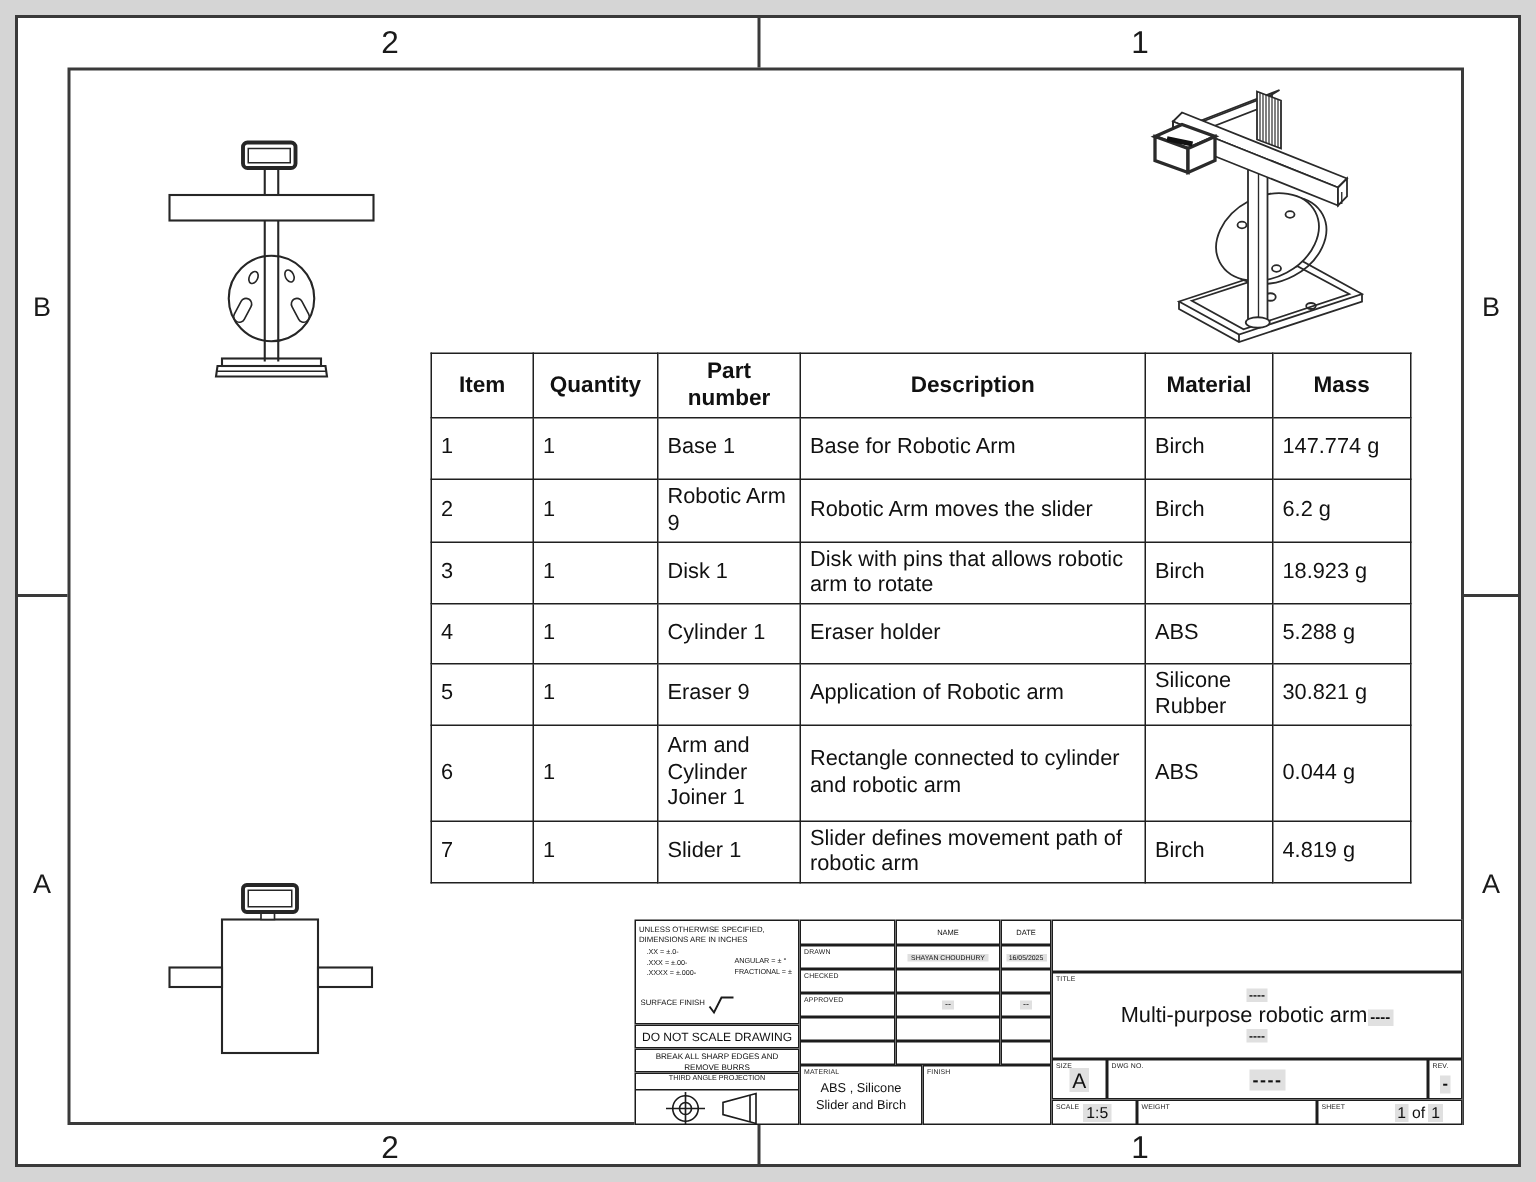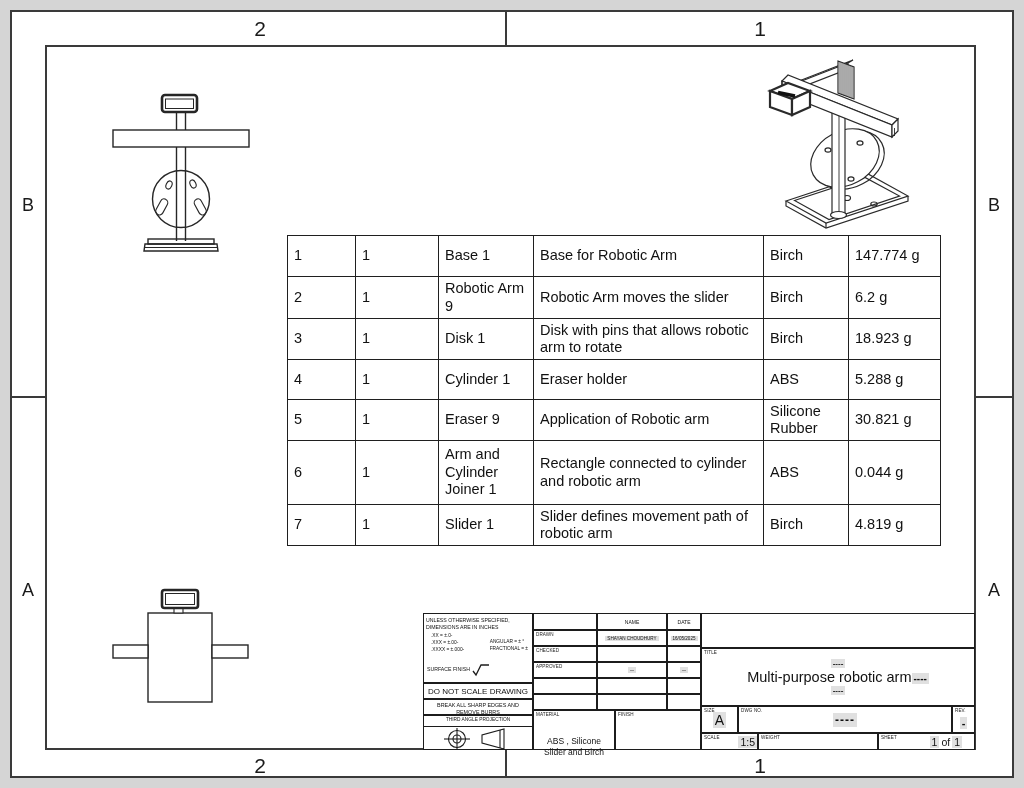--- a/index.html
+++ b/index.html
@@ -132,20 +132,28 @@
     <table class="bom">
       <colgroup>
         <col style="width:68px">
           <col style="width:83px">
           <col style="width:95px">
         <col style="width:230px">
           <col style="width:85px">
           <col style="width:92px">
       </colgroup>
       <tbody>
+          <tr style="height:43px">
+        <th>Item</th>
+        <th>Quantity</th>
+        <th>Part number</th>
+        <th>Description</th>
+        <th>Material</th>
+        <th>Mass</th>
+      </tr>
       <tr style="height:41px">
         <td>1</td>
         <td>1</td>
         <td>Base 1</td>
         <td>Base for Robotic Arm</td>
         <td>Birch</td>
         <td>147.774 g</td>
       </tr>
       <tr style="height:42px">
         <td>2</td>
@@ -278,21 +286,21 @@
 
     <div class="tb-cell" style="left:110px;top:65px;width:64px;height:16px;"></div>
     <div class="tb-cell" style="left:174px;top:65px;width:70px;height:16px;"></div>
     <div class="tb-cell" style="left:244px;top:65px;width:34px;height:16px;"></div>
     <div class="tb-cell" style="left:110px;top:81px;width:64px;height:16px;"></div>
     <div class="tb-cell" style="left:174px;top:81px;width:70px;height:16px;"></div>
     <div class="tb-cell" style="left:244px;top:81px;width:34px;height:16px;"></div>
 
     <div class="tb-cell" style="left:110px;top:97px;width:82px;height:40px;">
       <span class="lbl">MATERIAL</span>
-      <div style="text-align:center;font-size:8.5px;line-height:1.3;margin-top:25px;">
+      <div style="text-align:center;font-size:8.5px;line-height:1.3;margin-top:9px;">
         <div>ABS , Silicone</div>
         <div>Slider and Birch</div>
       </div>
     </div>
     <div class="tb-cell" style="left:192px;top:97px;width:86px;height:40px;">
       <span class="lbl">FINISH</span>
     </div>
 
     <div class="tb-cell" style="left:278px;top:0;width:274px;height:35px;"></div>
 
@@ -319,21 +327,21 @@
     </div>
     <div class="tb-cell" style="left:529px;top:93px;width:23px;height:27px;">
       <span class="lbl">REV.</span>
       <div class="cellflex" style="height:100%;padding-top:6px;box-sizing:border-box;">
         <span class="hl" style="font-size:11px;font-weight:700;">-</span>
       </div>
     </div>
 
     <div class="tb-cell" style="left:278px;top:120px;width:57px;height:17px;">
       <span class="lbl">SCALE</span>
-      <div class="cellflex" style="height:100%;padding-left:4px;justify-content:flex-end;">
+      <div class="cellflex" style="height:100%;padding-left:4px;justify-content:center;">
         <span class="hl" style="font-size:10.5px;">1:5</span>
       </div>
     </div>
     <div class="tb-cell" style="left:335px;top:120px;width:120px;height:17px;">
       <span class="lbl">WEIGHT</span>
     </div>
     <div class="tb-cell" style="left:455px;top:120px;width:97px;height:17px;">
       <span class="lbl">SHEET</span>
       <div class="cellflex" style="height:100%;justify-content:flex-end;padding-right:12px;gap:2px;font-size:10.5px;">
         <span class="hl">1</span>

